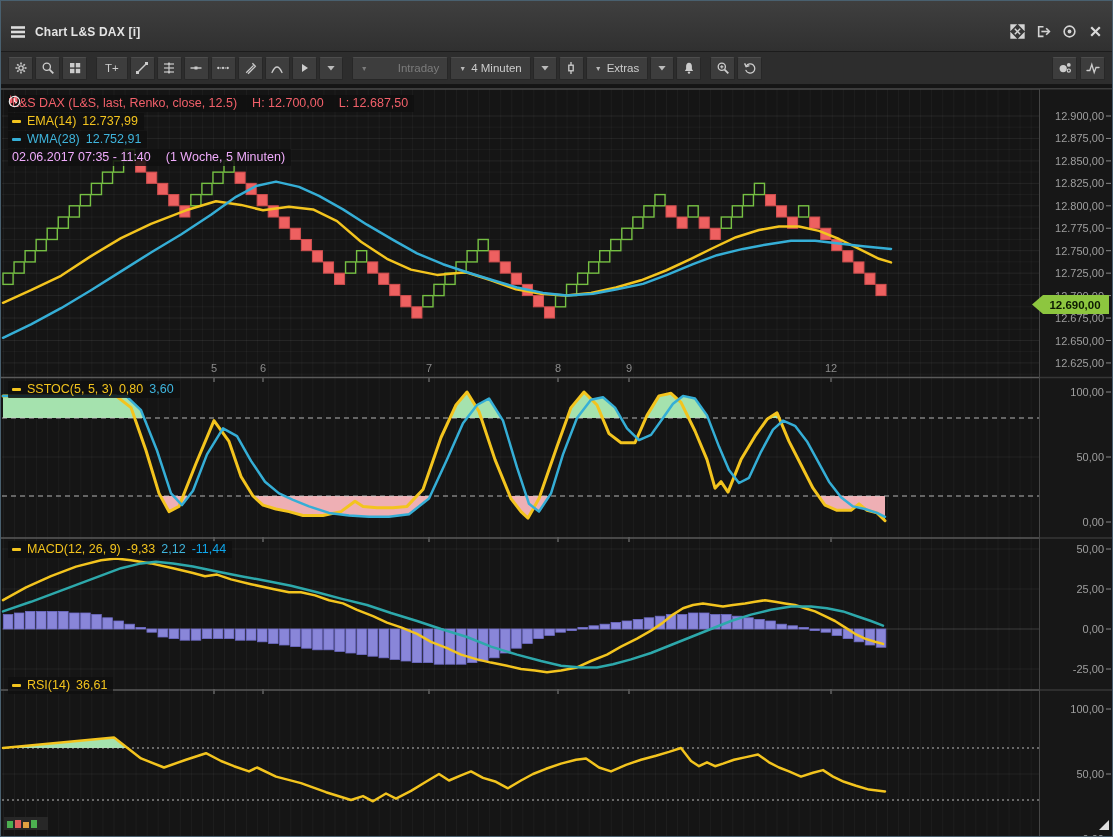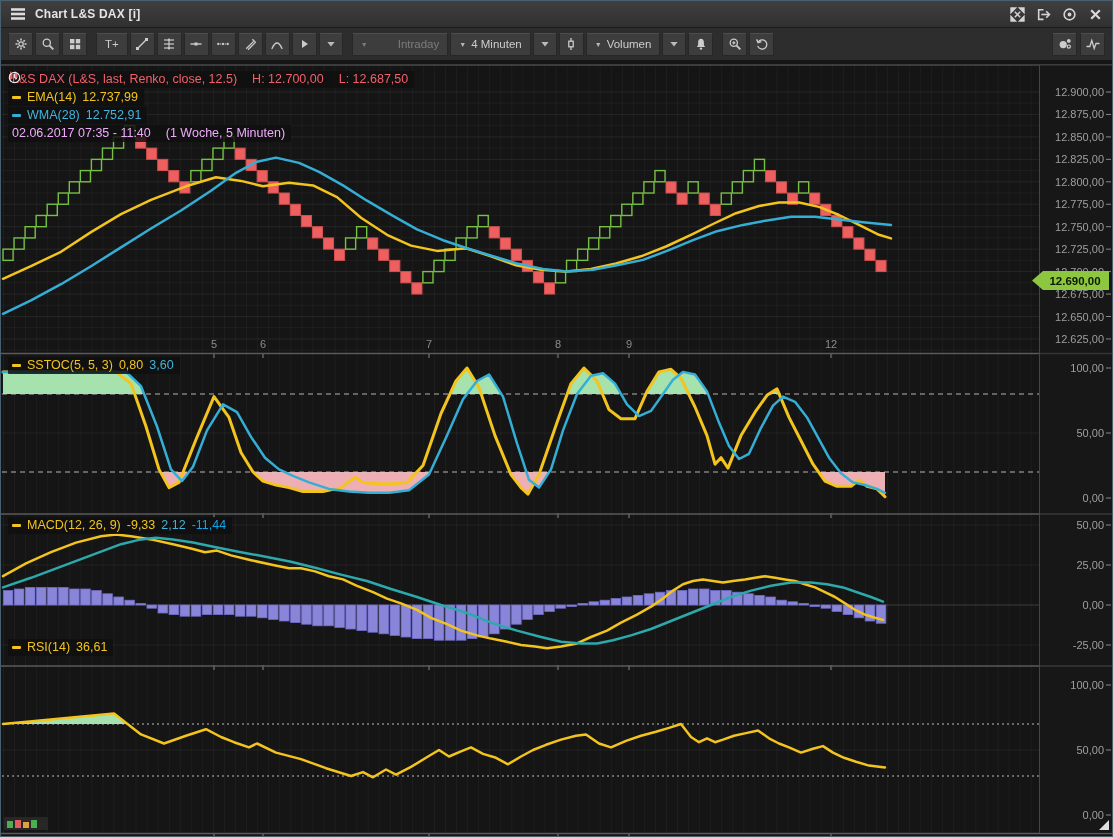--- a/index.html
+++ b/index.html
@@ -1,20 +1,20 @@
 <!DOCTYPE html>
 <html><head>
 <meta charset="utf-8">
 <style>
   html,body{margin:0;padding:0;background:#101010;font-family:"Liberation Sans",sans-serif;}
   .window{width:1113px;height:837px;box-sizing:border-box;display:flex;flex-direction:column;
           background:#151515;border:1px solid #49606f;overflow:hidden;position:relative;}
   
   .titlebar{height:26px;flex:0 0 26px;background:linear-gradient(#3f3f3f,#303030);
-            display:flex;align-items:center;padding:0 9px;gap:9px;border-bottom:1px solid #1c1c1c;}
+            display:flex;align-items:flex-end;padding:12px 9px;gap:9px;border-bottom:1px solid #1c1c1c;}
   .title{color:#e4e4e4;font-size:12px;font-weight:bold;letter-spacing:.2px;}
   .win-icons{margin-left:auto;display:flex;gap:11px;align-items:center;}
   .win-icons .ic{width:15px;height:15px;display:flex;cursor:pointer;}
   
   .toolbar{height:32px;flex:0 0 32px;background:#2d2d2d;display:flex;align-items:center;
            padding:0 7px;gap:9px;border-bottom:1px solid #161616;}
   .tb-group{display:flex;gap:2px;}
   .tb-btn{height:23px;box-sizing:border-box;min-width:25px;background:#3d3d3d;
           border:1px solid #272727;border-top-color:#4d4d4d;border-radius:2px;color:#cdcdcd;
           font-size:11.5px;display:flex;align-items:center;justify-content:center;
@@ -208,21 +208,21 @@
         </div>
         <div class="tb-btn icon-only">
           <svg width="14" height="14" viewBox="0 0 14 14">
             <rect x="4.8" y="4.2" width="4.4" height="5.6" fill="none" stroke="#cccccc" stroke-width="1.3"></rect>
             <line x1="7" y1="1" x2="7" y2="4.2" stroke="#cccccc" stroke-width="1.3"></line>
             <line x1="7" y1="9.8" x2="7" y2="13" stroke="#cccccc" stroke-width="1.3"></line>
           </svg>
         </div>
         <div class="tb-btn">
           <span class="caret">▼</span>
-          <span>Volumen</span>
+          <span>Extras</span>
         </div>
         <div class="tb-btn narrow icon-only">
           <svg width="14" height="14" viewBox="0 0 14 14">
             <path d="M3.4,5 L10.6,5 L7,9.6 Z" fill="#bbbbbb"></path>
           </svg>
         </div>
         <div class="tb-btn icon-only">
           <svg width="14" height="14" viewBox="0 0 14 14">
             <path d="M7,1.8 C4.9,1.8 4.1,3.6 4.1,5.6 L4.1,8 L2.9,10 L11.1,10 L9.9,8 L9.9,5.6 C9.9,3.6 9.1,1.8 7,1.8 Z" fill="#cccccc"></path>
             <circle cx="7" cy="11.6" r="1.2" fill="#cccccc"></circle>
@@ -713,21 +713,21 @@
     <div class="legend" style="top:456px;">
       <span class="lrow">
         <span class="sw" style="background:#f3c41e"></span>
         <span class="c-yel">MACD(12, 26, 9)</span>
         <span class="c-yel">-9,33</span>
         <span class="c-cyan">2,12</span>
         <span class="c-pur">-11,44</span>
       </span>
     </div>
 
-    <div class="legend" style="top:578px;">
+    <div class="legend" style="top:592px;">
       <span class="lrow">
         <span class="sw" style="background:#f3c41e"></span>
         <span class="c-yel">RSI(14)</span>
         <span class="c-yel">36,61</span>
       </span>
     </div>
 
     <div class="mini-bars">
       <i style="height:7px;background:#4caf50"></i>
       <i style="height:8px;background:#e05d5d"></i>

